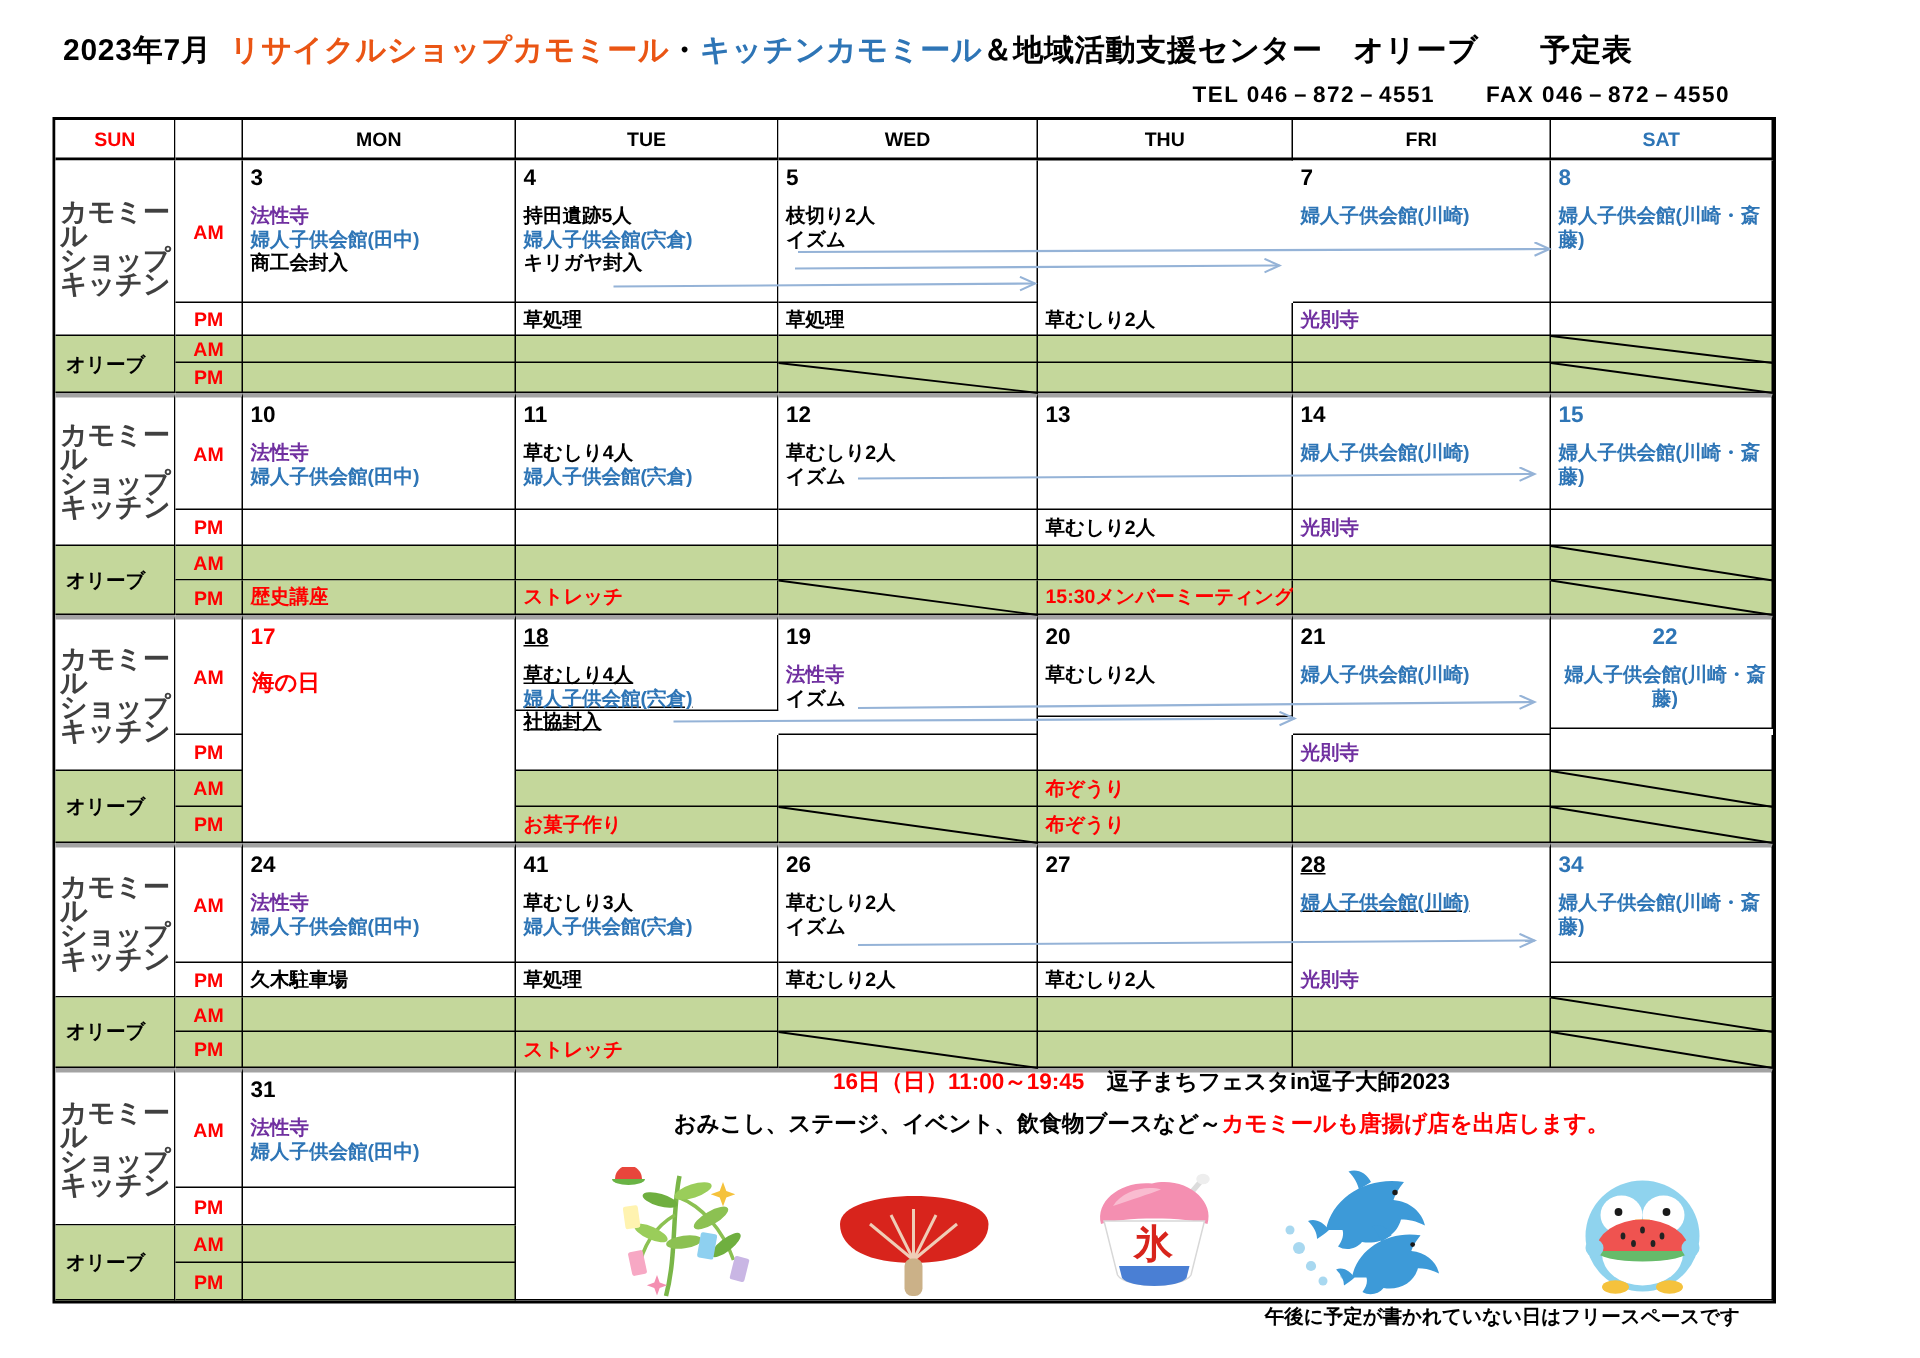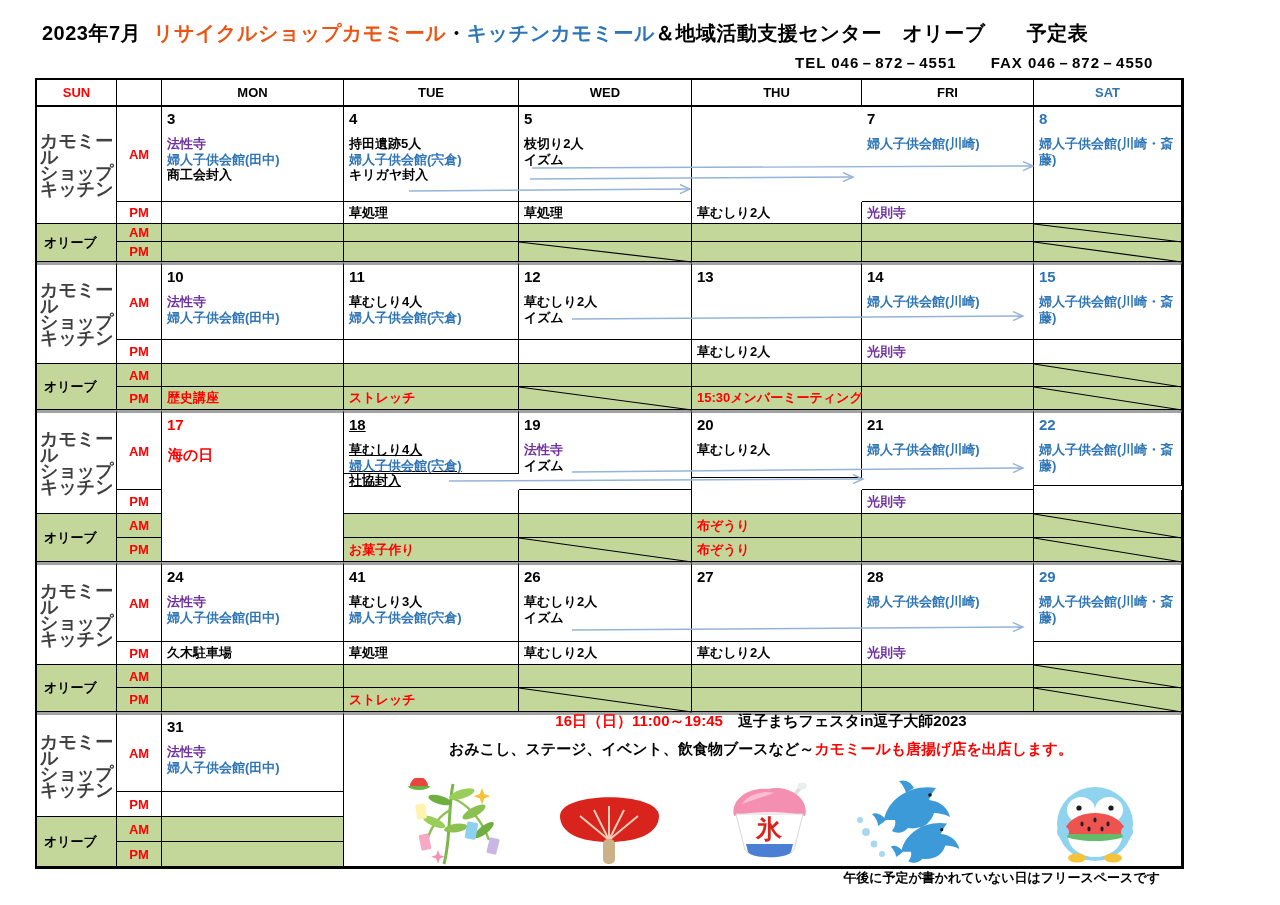--- a/index.html
+++ b/index.html
@@ -275,21 +275,21 @@
         <div class="dateline"><span style="color: rgb(0, 0, 0);">21</span></div>
         <div class="entries">
           <div class="entry" style="color: rgb(46, 117, 182);">婦人子供会館(川崎)</div>
         </div>
       </div>
       <div class="cell pmcell" style="left: 825px; top: 410px; width: 172px; height: 24px;">
         <div class="entry" style="color: rgb(112, 48, 160);">光則寺</div>
       </div>
       <div class="cell olcell green" style="left: 825px; top: 434px; width: 172px; height: 24px;"></div>
       <div class="cell olcell green" style="left: 825px; top: 458px; width: 172px; height: 24px;"></div>
-      <div class="cell  tt" style="left: 997px; top: 330px; width: 148px; height: 76px;">
+      <div class="cell  tt" style="left: 997px; top: 330px; width: 148px; height: 76px; text-align: center;">
         <div class="dateline"><span style="color: rgb(46, 117, 182);">22</span></div>
         <div class="entries">
           <div class="entry" style="color: rgb(46, 117, 182);">婦人子供会館(川崎・斎藤)</div>
         </div>
       </div>
       <div class="cell pmcell" style="left: 997px; top: 410px; width: 148px; height: 24px;"></div>
       <div class="cell olcell green" style="left: 997px; top: 434px; width: 148px; height: 24px;"></div>
       <div class="cell olcell green" style="left: 997px; top: 458px; width: 148px; height: 24px;"></div>
       <div class="cell side-kamo tt" style="left: 0px; top: 482px; width: 80px; height: 103px;">カモミール
 ショップ
@@ -339,33 +339,33 @@
       <div class="cell olcell green" style="left: 482px; top: 608px; width: 173px; height: 24px;"></div>
       <div class="cell  tt" style="left: 655px; top: 482px; width: 170px; height: 80px;">
         <div class="dateline"><span style="color: rgb(0, 0, 0);">27</span></div>
         <div class="entries"></div>
       </div>
       <div class="cell pmcell" style="left: 655px; top: 562px; width: 170px; height: 23px;">
         <div class="entry" style="color: rgb(0, 0, 0);">草むしり2人</div>
       </div>
       <div class="cell olcell green" style="left: 655px; top: 585px; width: 170px; height: 23px;"></div>
       <div class="cell olcell green" style="left: 655px; top: 608px; width: 170px; height: 24px;"></div>
-      <div class="cell  tt" style="left: 825px; top: 482px; width: 172px; height: 83px;">
+      <div class="cell  tt" style="left: 825px; top: 482px; width: 172px; height: 83px; text-decoration: underline;">
         <div class="dateline"><span style="color: rgb(0, 0, 0);">28</span></div>
         <div class="entries">
           <div class="entry" style="color: rgb(46, 117, 182);">婦人子供会館(川崎)</div>
         </div>
       </div>
       <div class="cell pmcell" style="left: 825px; top: 562px; width: 172px; height: 23px;">
         <div class="entry" style="color: rgb(112, 48, 160);">光則寺</div>
       </div>
       <div class="cell olcell green" style="left: 825px; top: 585px; width: 172px; height: 23px;"></div>
       <div class="cell olcell green" style="left: 825px; top: 608px; width: 172px; height: 24px;"></div>
       <div class="cell  tt" style="left: 997px; top: 482px; width: 148px; height: 80px;">
-        <div class="dateline"><span style="color: rgb(46, 117, 182);">29</span></div>
+        <div class="dateline"><span style="color: rgb(46, 117, 182);">34</span></div>
         <div class="entries">
           <div class="entry" style="color: rgb(46, 117, 182);">婦人子供会館(川崎・斎藤)</div>
         </div>
       </div>
       <div class="cell pmcell" style="left: 997px; top: 562px; width: 148px; height: 23px;"></div>
       <div class="cell olcell green" style="left: 997px; top: 585px; width: 148px; height: 23px;"></div>
       <div class="cell olcell green" style="left: 997px; top: 608px; width: 148px; height: 24px;"></div>
       <div class="cell side-kamo tt" style="left: 0px; top: 632px; width: 80px; height: 105px;">カモミール
 ショップ
 キッチン</div>

